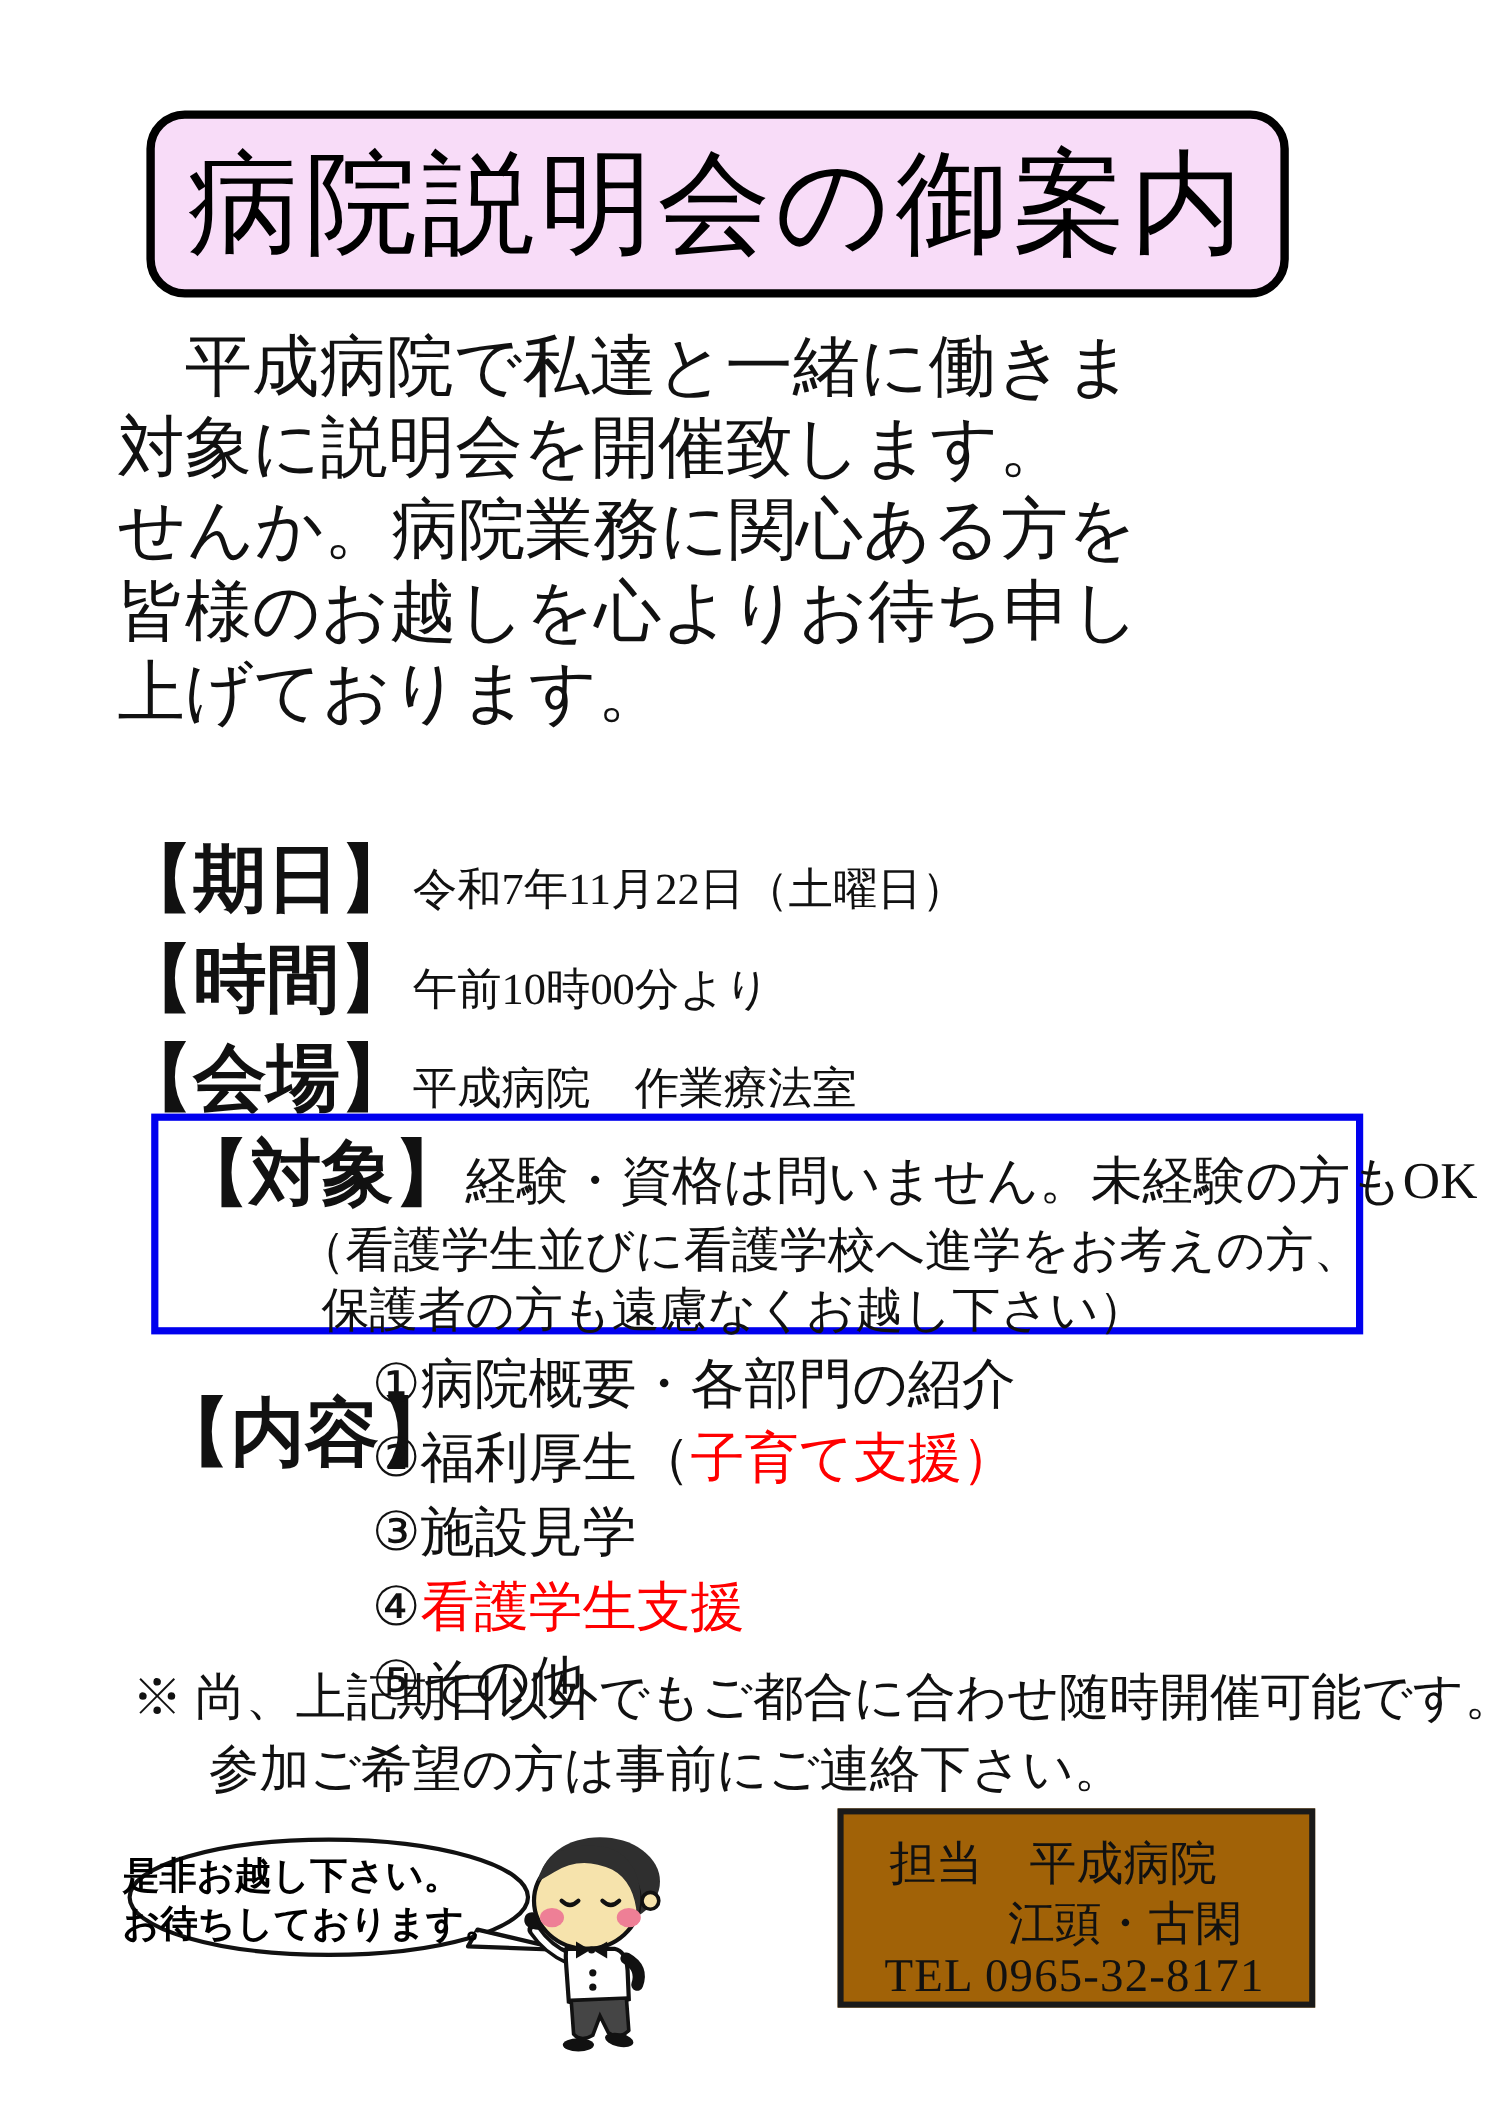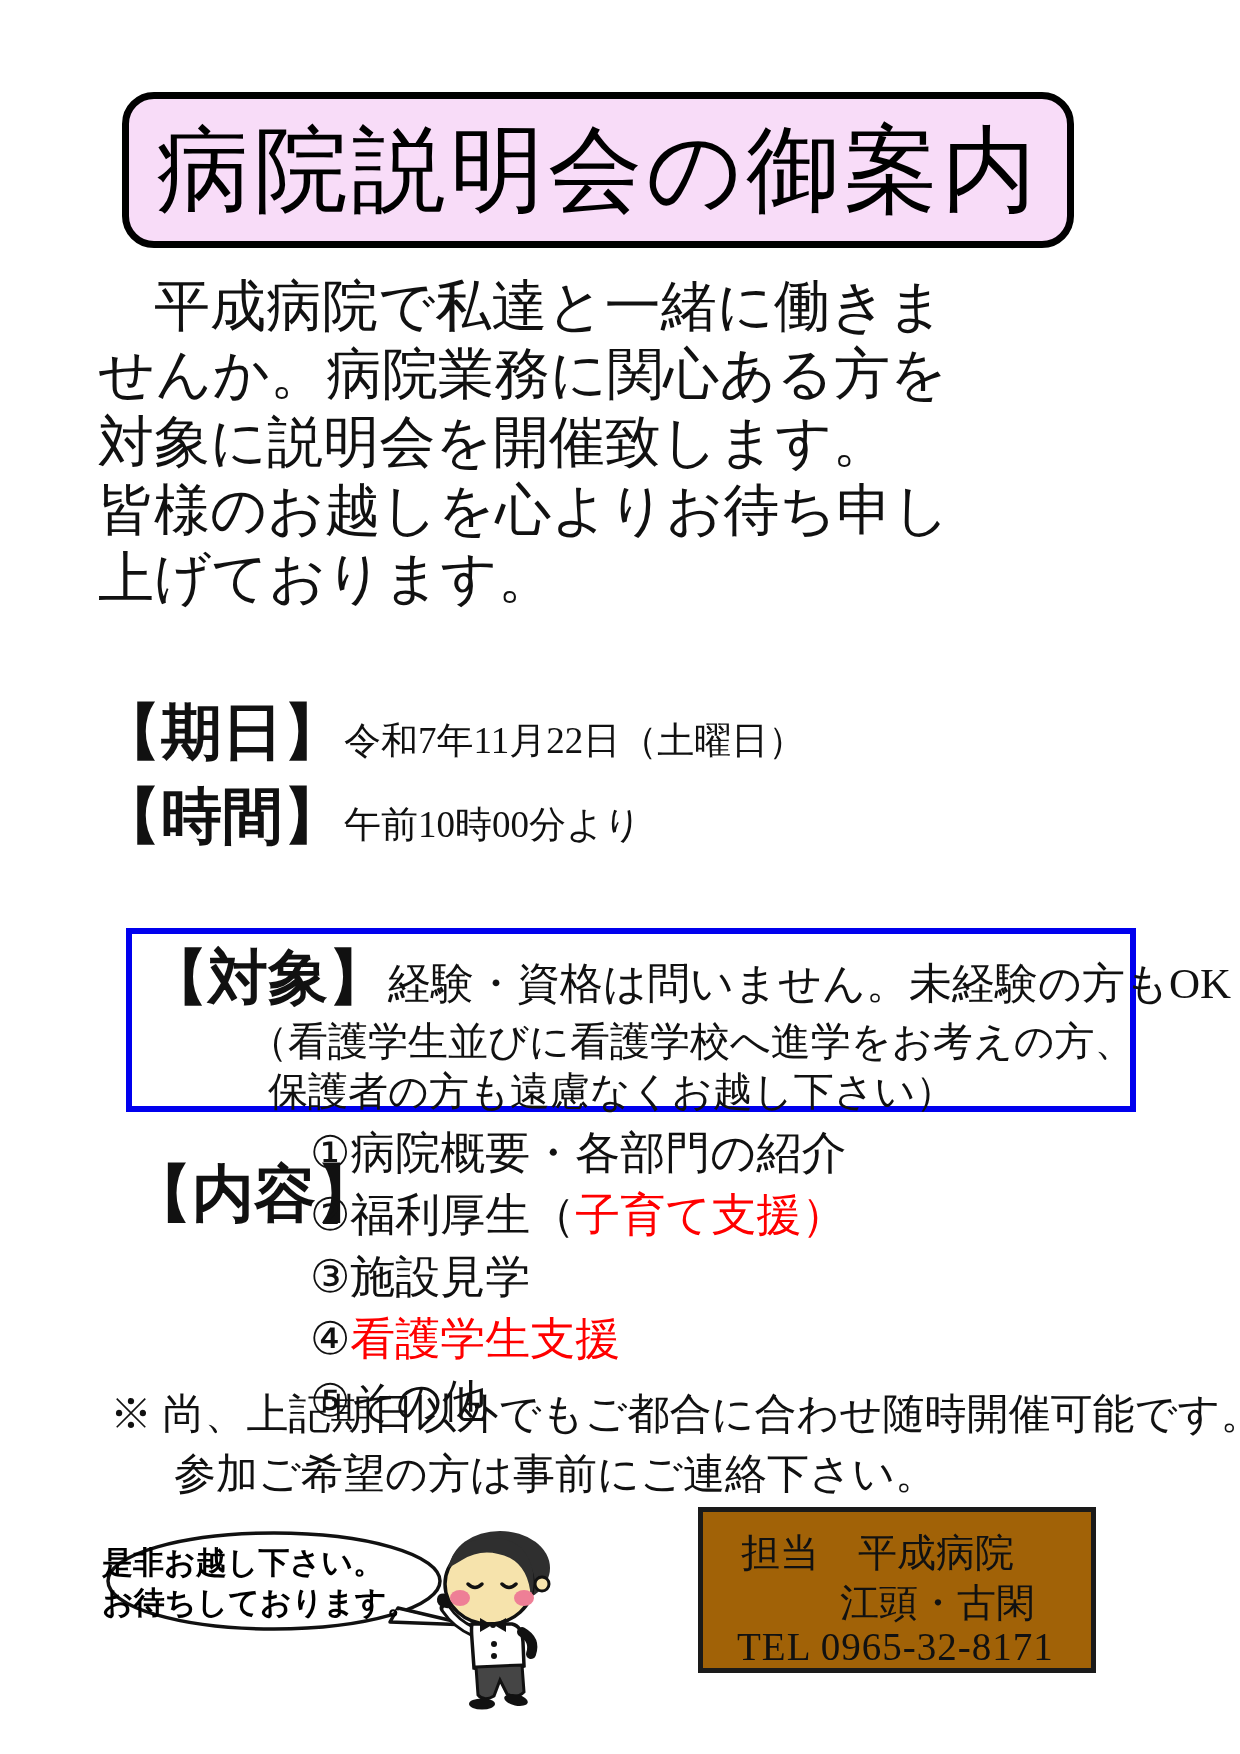--- a/index.html
+++ b/index.html
@@ -65,31 +65,34 @@
 <body>
 
 <div class="page">
 
   <div class="title-box">
     <div class="t">病院説明会の御案内</div>
   </div>
 
   <div class="intro">
     <div>　平成病院で私達と一緒に働きま</div>
+    <div>対象に説明会を開催致します。</div>
     <div>せんか。病院業務に関心ある方を</div>
-    <div>対象に説明会を開催致します。</div>
     <div>皆様のお越しを心よりお待ち申し</div>
     <div>上げております。</div>
   </div>
 
   <div class="sched r-date">
     <span class="lab">【期日】</span><span class="val">令和7年11月22日（土曜日）</span>
   </div>
   <div class="sched r-time">
     <span class="lab">【時間】</span><span class="val">午前10時00分より</span>
+  </div>
+  <div class="sched r-venue">
+    <span class="lab">【会場】</span><span class="val">平成病院　作業療法室</span>
   </div>
 
   <div class="target-box"></div>
   <div class="tgt-row1">
     <span class="lab">【対象】</span><span class="main">経験・資格は問いません。未経験の方もOK</span>
   </div>
   <div class="tgt-sub1">（看護学生並びに看護学校へ進学をお考えの方、</div>
   <div class="tgt-sub2">保護者の方も遠慮なくお越し下さい）</div>
 
   <div class="contents-label">【内容】</div>

